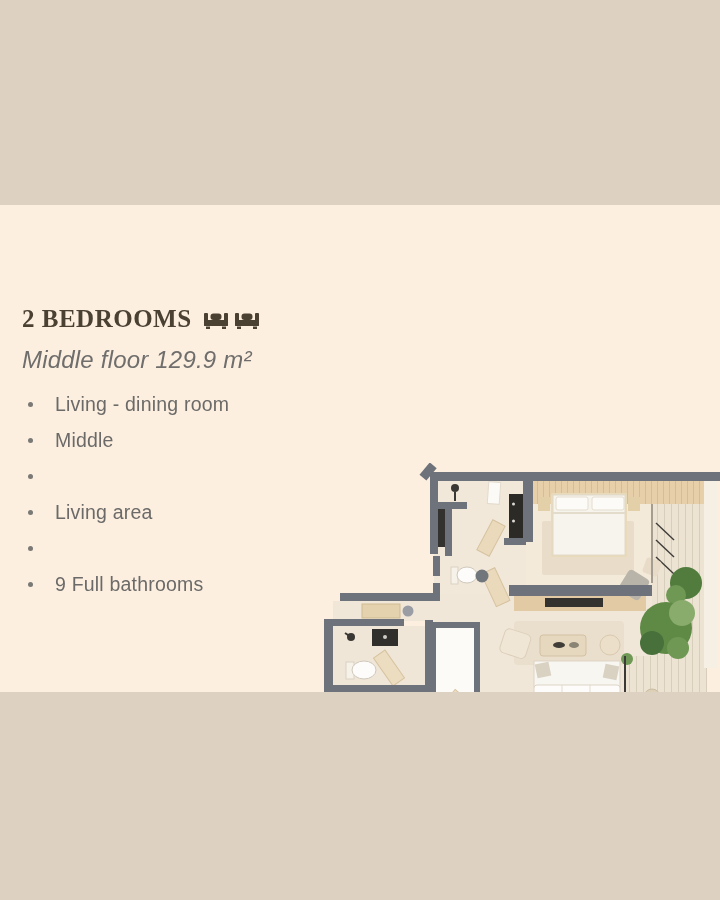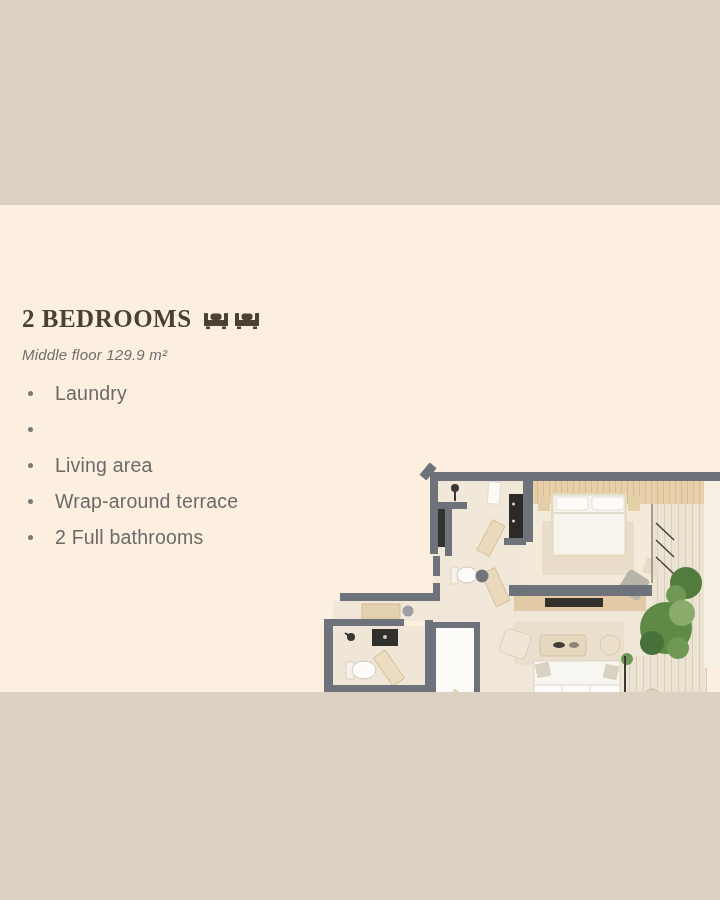--- a/index.html
+++ b/index.html
@@ -17,21 +17,21 @@
   }
   .info{position:absolute;left:22px;top:100px;width:300px;}
   .title-row{display:flex;align-items:center;gap:9px;margin:0 0 13px 0;}
   .title-text{
     font-family:"Liberation Serif", serif;
     font-weight:700;font-size:25px;letter-spacing:0.5px;
     color:#4a4133;
   }
   .bed-icons{display:flex;gap:7px;align-items:center;margin-left:3px;}
   .subtitle{
-    margin:0 0 12px 0;font-style:italic;font-size:15px;color:#6f6e6c;
+    margin:0 0 12px 0;font-style:italic;font-size:24px;color:#6f6e6c;
     letter-spacing:0.2px;
   }
   ul.features{list-style:none;margin:0;padding:0;}
   ul.features li{
     display:flex;align-items:center;height:36px;
     font-size:19.5px;color:#6b6a68;letter-spacing:0.2px;
   }
   ul.features .dot{
     width:5px;height:5px;border-radius:50%;background:#7a7975;
     margin:0 22px 0 6px;flex:0 0 auto;
@@ -71,36 +71,39 @@
             </g>
           </svg>
         </span>
       </div>
 
       <p class="subtitle">Middle floor 129.9 m²</p>
 
       <ul class="features">
         <li>
             <span class="dot"></span>
-            <span>Laundry</span>
+            <span>Living - dining room</span>
+          </li>
+        <li>
+            <span class="dot"></span>
+            <span>Middle</span>
           </li>
         <li>
             <span class="dot"></span>
           </li>
         <li>
             <span class="dot"></span>
             <span>Living area</span>
           </li>
         <li>
             <span class="dot"></span>
-            <span>Wrap-around terrace</span>
-          </li>
-        <li>
-            <span class="dot"></span>
-            <span>2 Full bathrooms</span>
+          </li>
+        <li>
+            <span class="dot"></span>
+            <span>9 Full bathrooms</span>
           </li>
       </ul>
     </div>
 
     <div class="plan">
       <svg width="398" height="412" viewBox="0 0 398 412">
         <defs>
           <pattern id="planksV" width="7" height="10" patternUnits="userSpaceOnUse">
             <rect width="7" height="10" fill="#ece3d3"></rect>
             <rect x="6" width="1" height="10" fill="#d8cebc"></rect>

